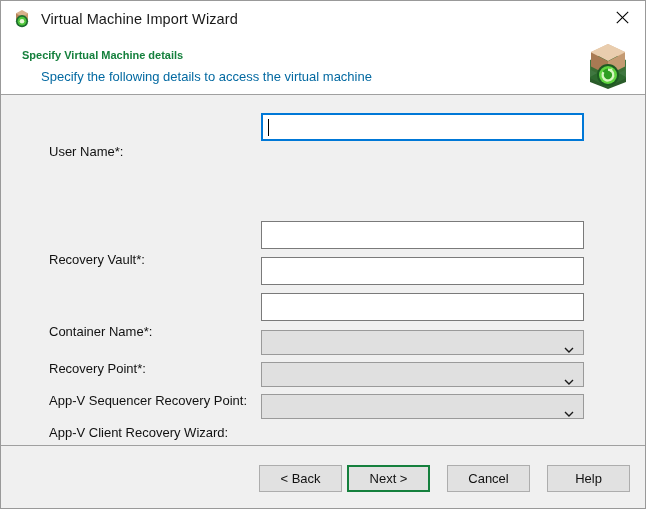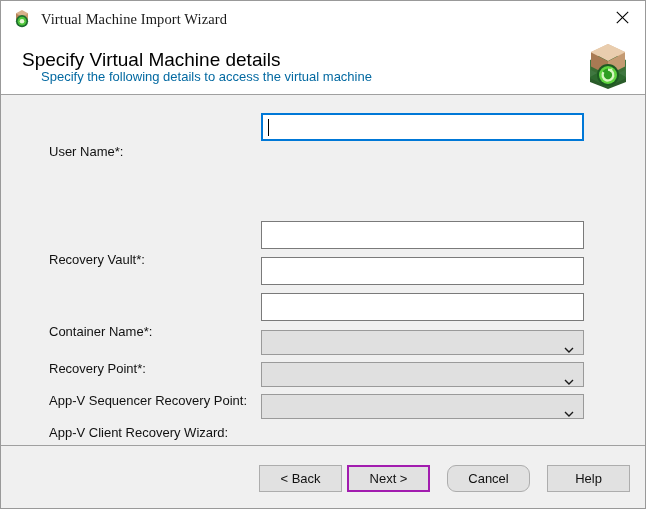--- a/index.html
+++ b/index.html
@@ -27,21 +27,20 @@
 
   
   .titlebar {
     position: absolute;
     left: 0; top: 0;
     width: 644px;
     height: 36px;
     background: #ffffff;
     display: flex;
     align-items: center;
-    font-family: Liberation Serif, serif;
   }
   .title-icon {
     width: 20px;
     height: 20px;
     margin-left: 11px;
     margin-right: 9px;
     position: relative;
     flex: 0 0 auto;
   }
   .title-text {
@@ -68,23 +67,23 @@
     left: 0; top: 36px;
     width: 644px;
     height: 58px;
     background: #ffffff;
     border-bottom: 1px solid #a0a0a0;
     box-sizing: border-box;
   }
   .header-title {
     position: absolute;
     left: 21px; top: 12px;
-    font-size: 19px;
-    font-weight: normal;
-    color: #000000;
+    font-size: 11px;
+    font-weight: bold;
+    color: #15803d;
     white-space: nowrap;
   }
   .header-sub {
     position: absolute;
     left: 40px; top: 32px;
     font-size: 13px;
     color: #0369a1;
     white-space: nowrap;
   }
   .header-icon {
@@ -179,21 +178,21 @@
     font-family: "Liberation Sans", sans-serif;
     font-size: 13px;
     color: #111111;
     display: flex;
     align-items: center;
     justify-content: center;
     cursor: default;
     padding: 0;
   }
   .btn.default {
-    border: 2px solid #a21caf;
+    border: 2px solid #15803d;
     background: #e1e1e1;
   }
   .grip {
     position: absolute;
     right: 4px;
     bottom: 4px;
     width: 14px;
     height: 14px;
   }
   .grip i {
@@ -307,21 +306,21 @@
           </svg>
         </span>
       </div>
     </div>
 
   </div>
 
   <div class="footer">
     <div class="btn" style="left:258px; width:83px;">&lt; Back</div>
     <div class="btn default" style="left:346px; width:83px;">Next &gt;</div>
-    <div class="btn" style="left:446px; width:83px;border-radius:9px;">Cancel</div>
+    <div class="btn" style="left:446px; width:83px;">Cancel</div>
     <div class="btn" style="left:546px; width:83px;">Help</div>
 
     <span class="grip">
       <i style="left:10px; top:0px;"></i>
       <i style="left:5px;  top:5px;"></i>
       <i style="left:10px; top:5px;"></i>
       <i style="left:0px;  top:10px;"></i>
       <i style="left:5px;  top:10px;"></i>
       <i style="left:10px; top:10px;"></i>
     </span>

